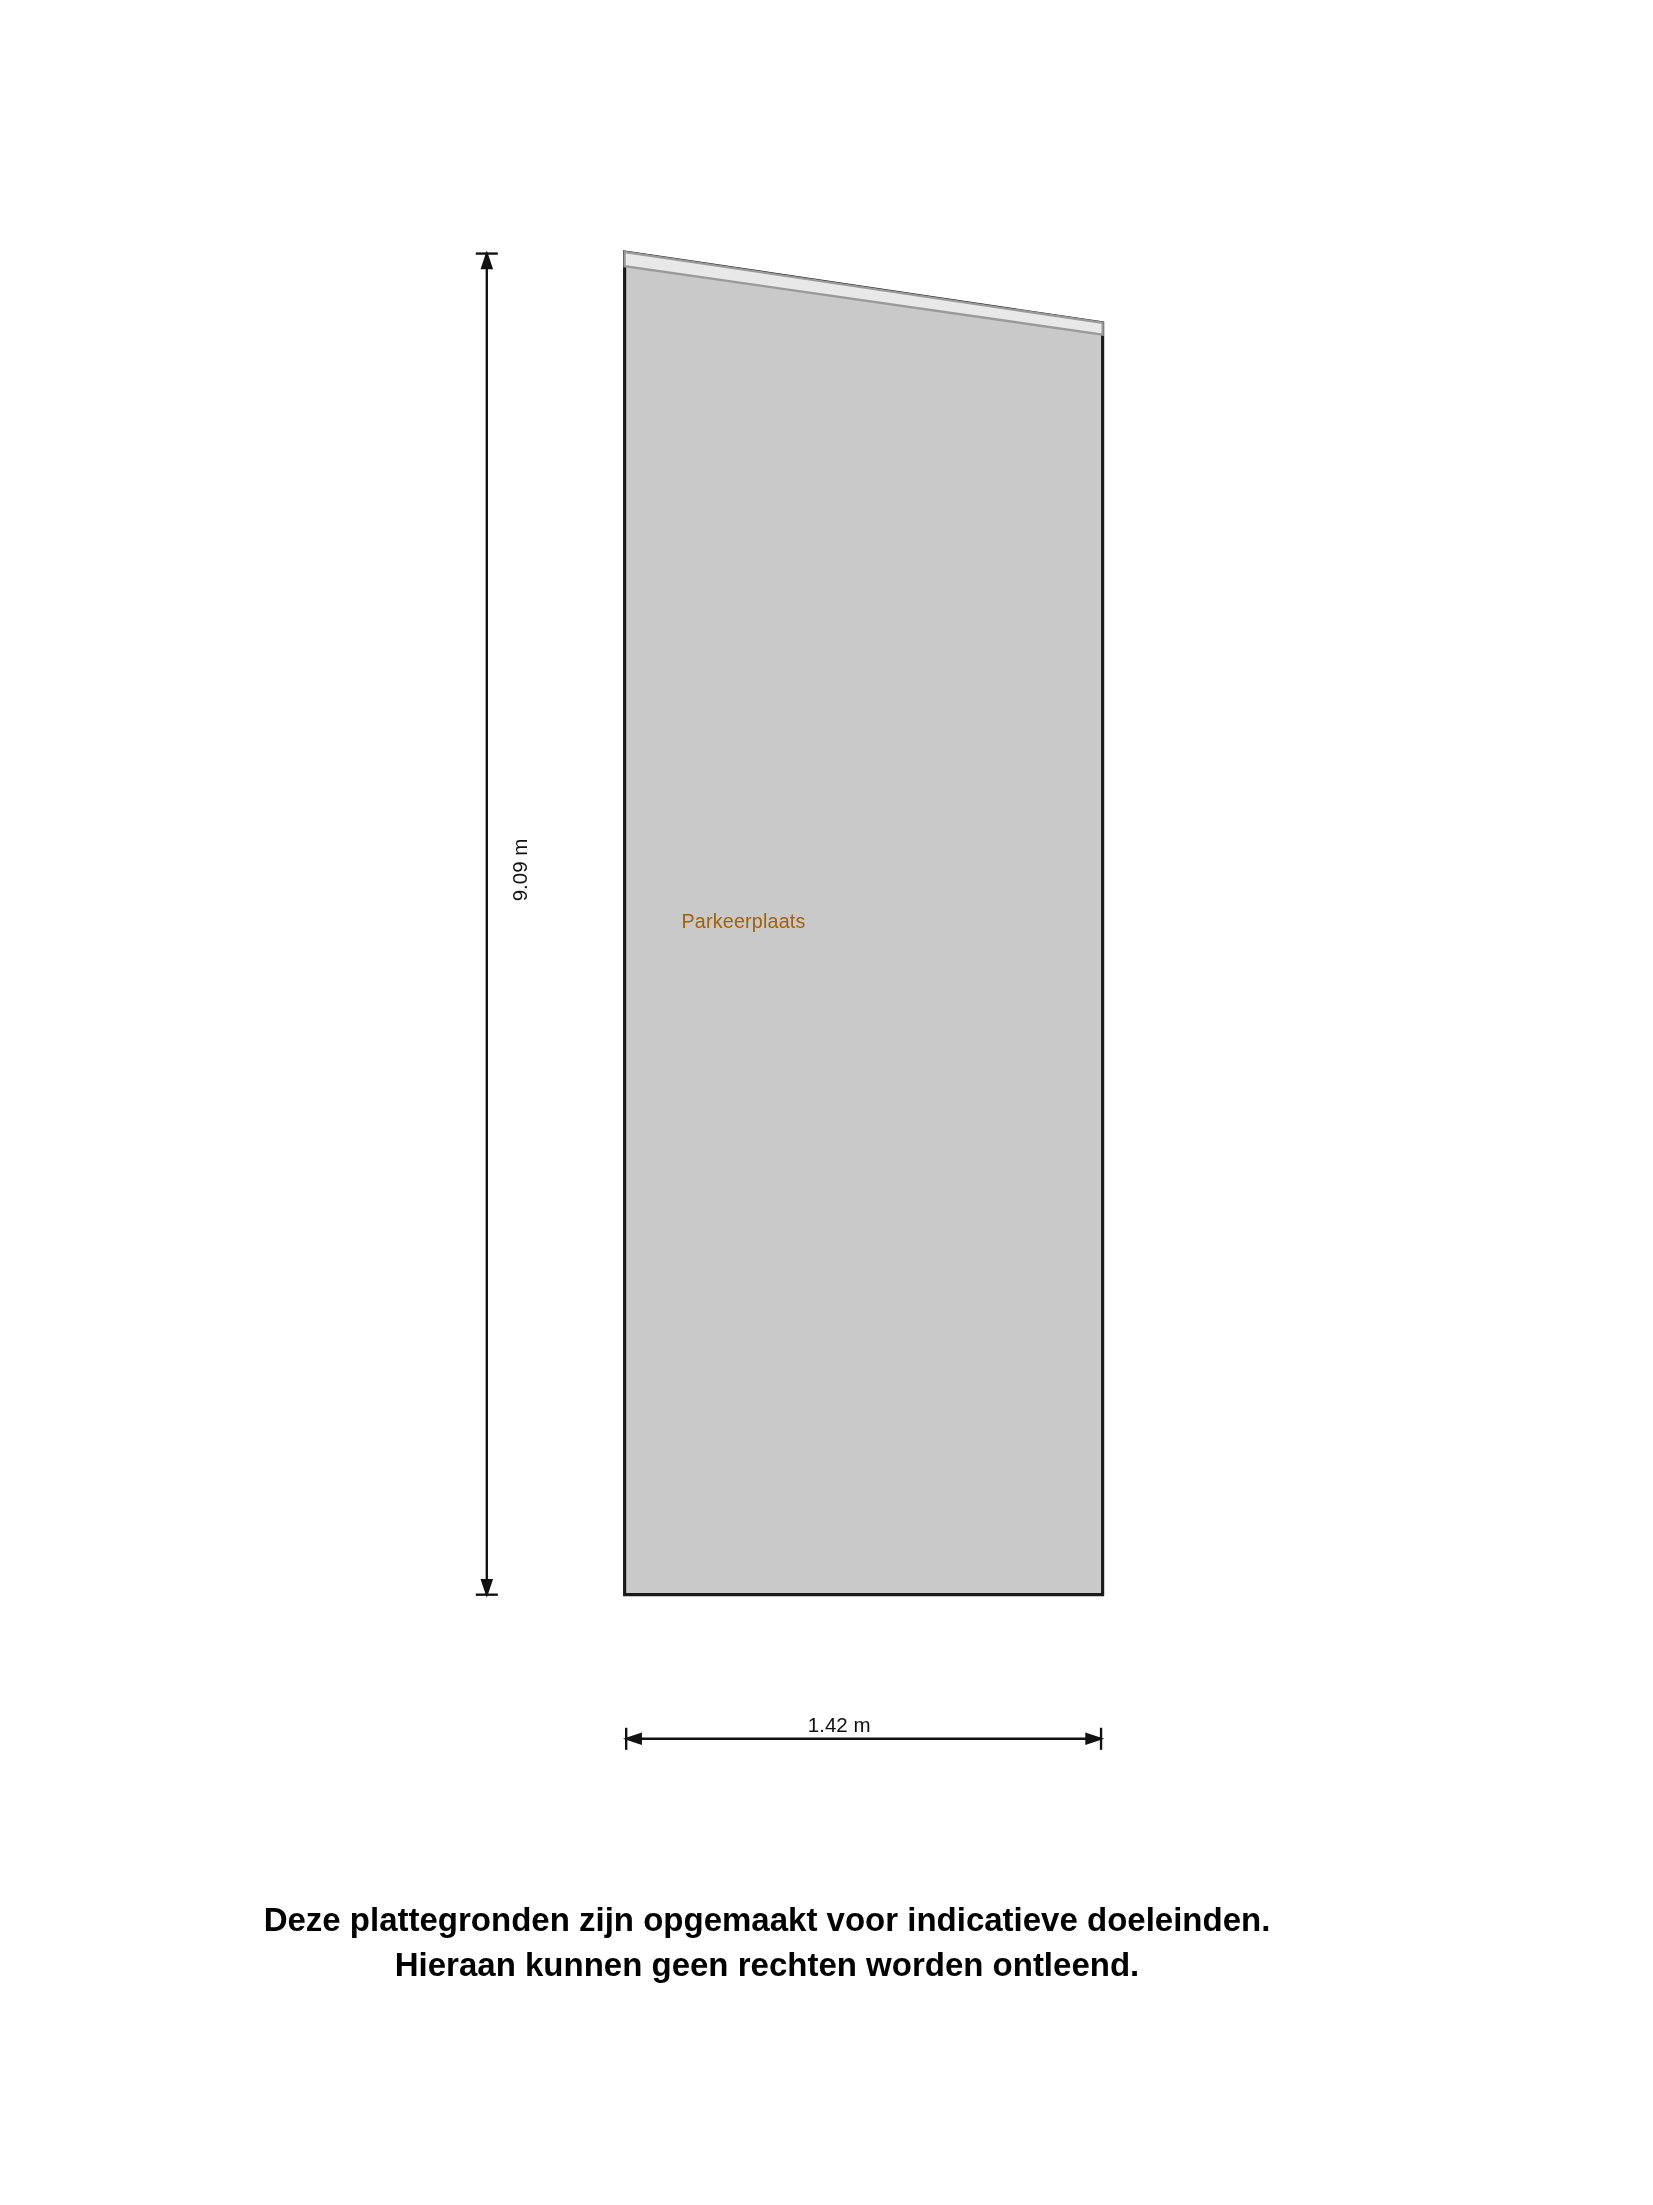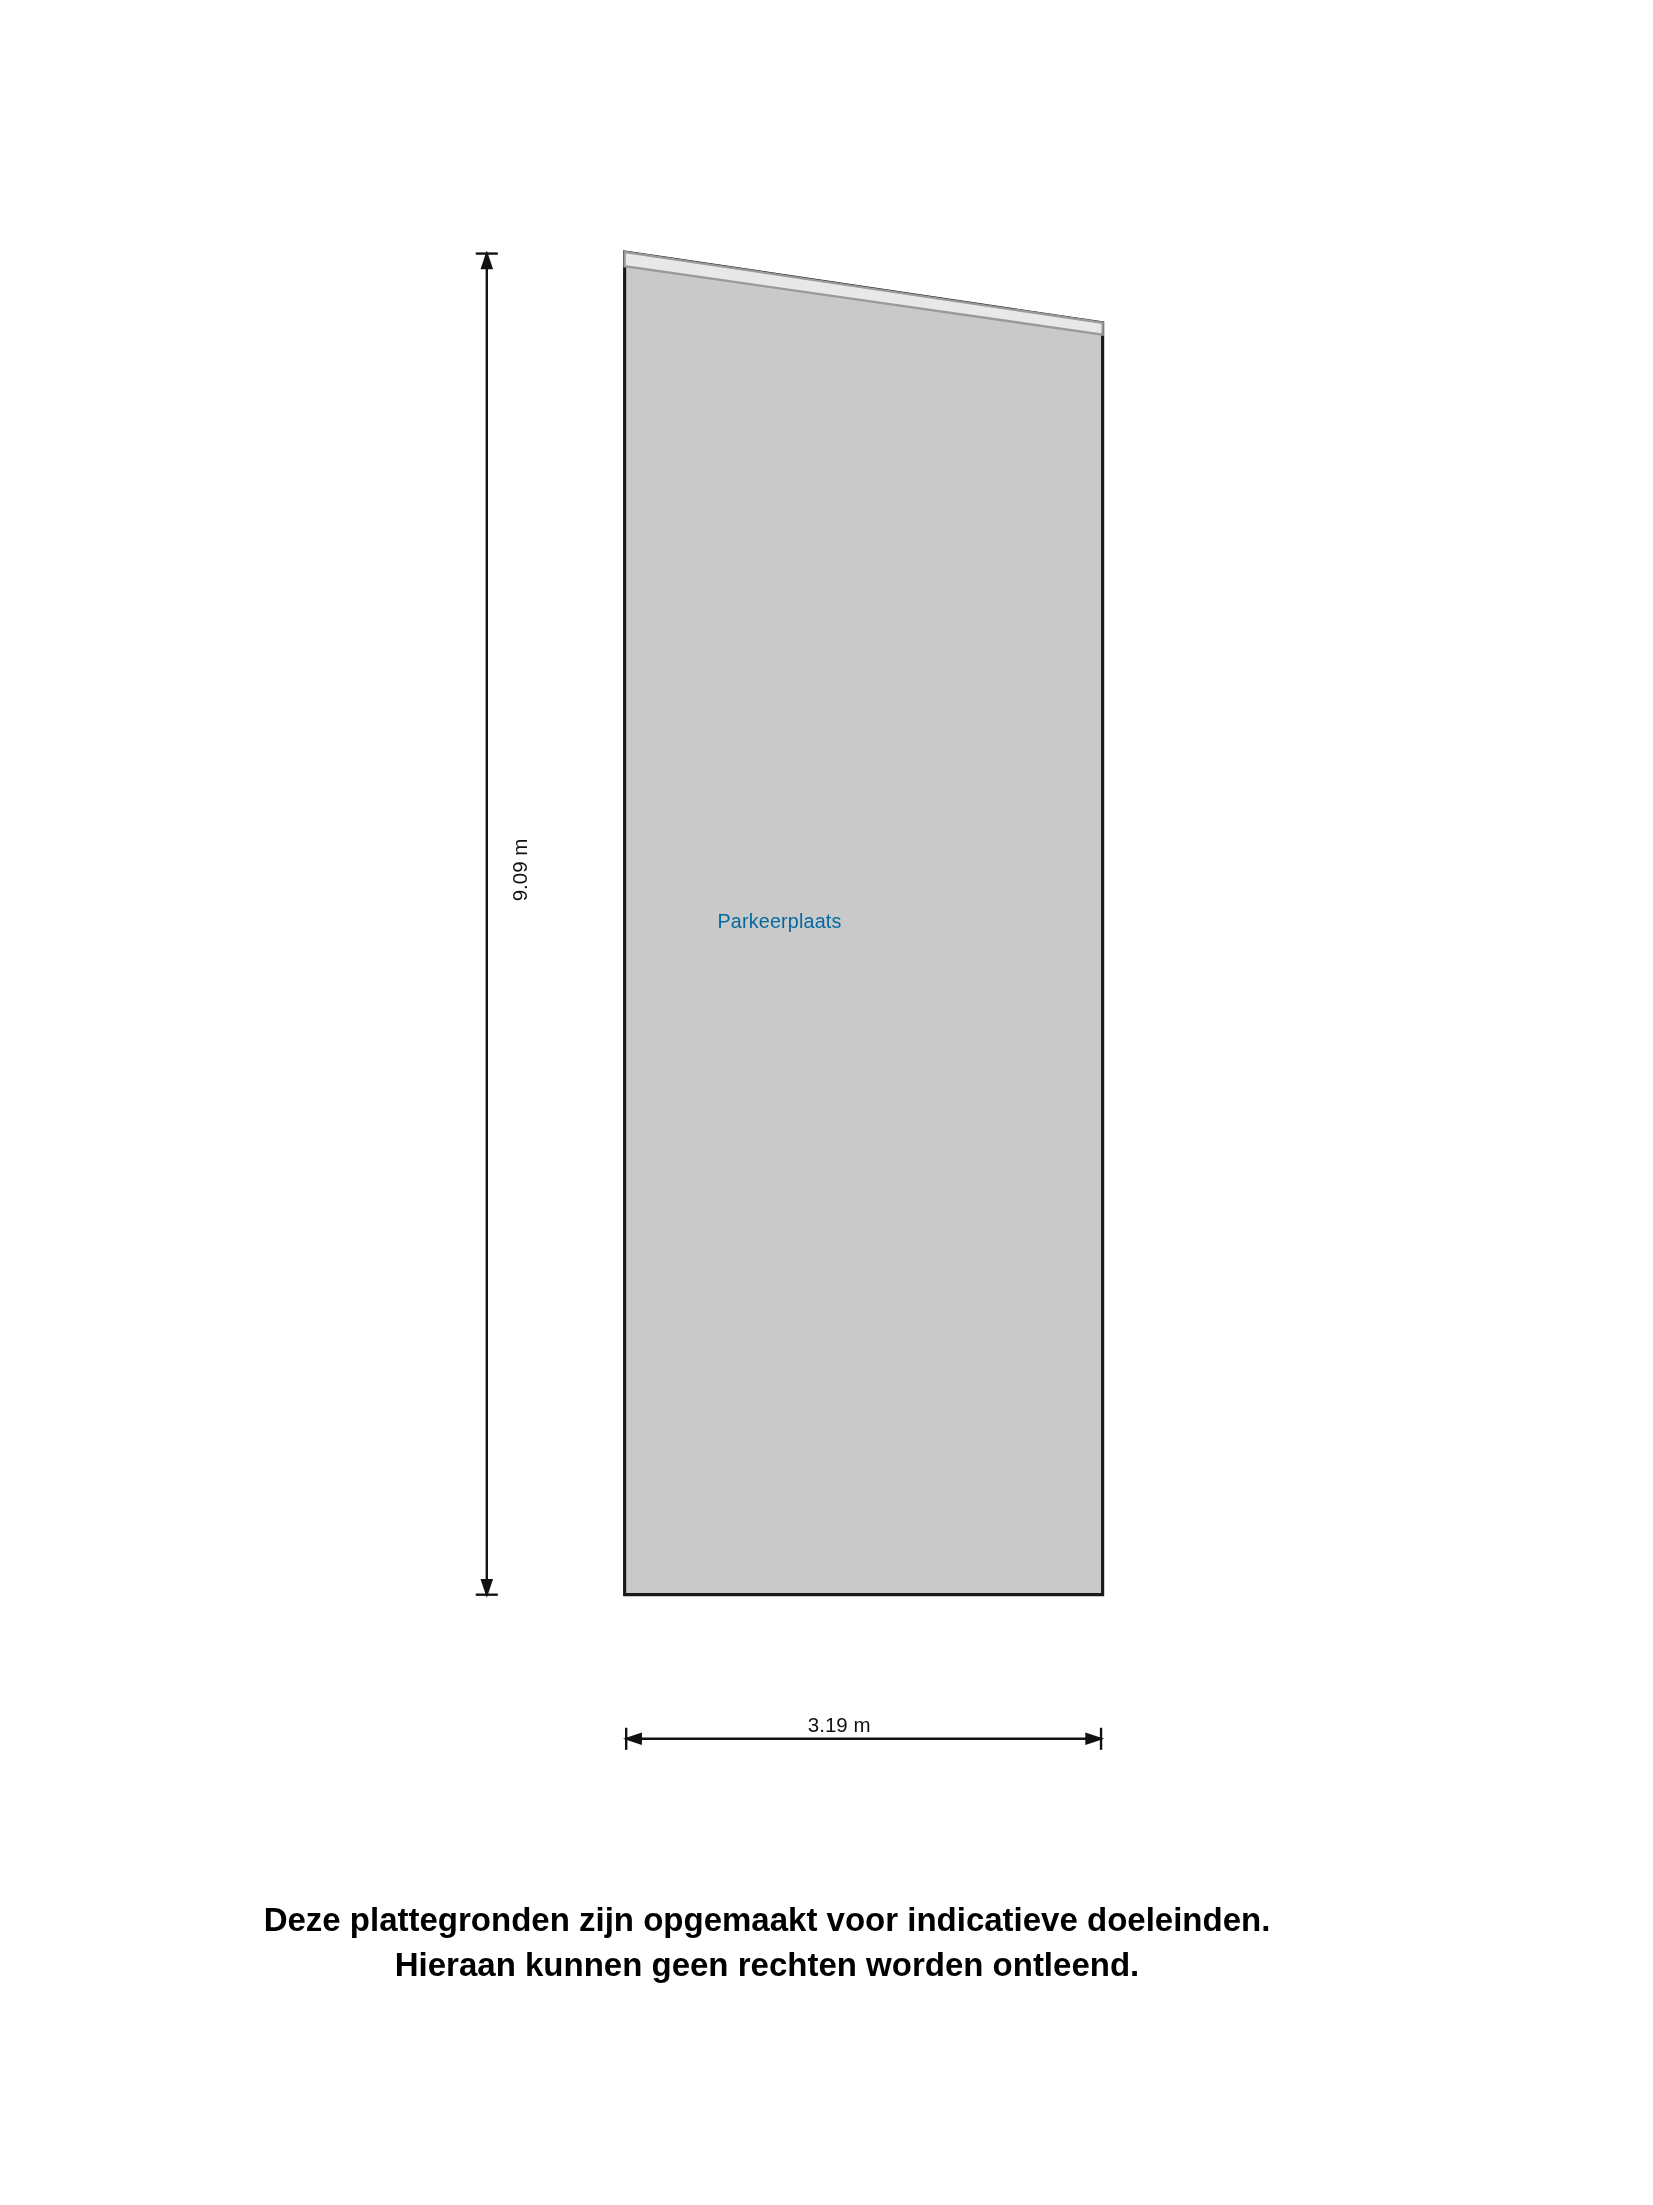--- a/index.html
+++ b/index.html
@@ -27,26 +27,26 @@
     position: absolute;
     left: 0;
     top: 0;
     width: 1654px;
     height: 2205px;
     display: block;
   }
 
   .room-label {
     position: absolute;
-    left: 622px;
+    left: 586px;
     top: 910px;
     width: 315px;
     text-align: center;
     font-size: 19.7px;
-    color: #0369a1;
+    color: #a16207;
     font-family: "Liberation Sans", sans-serif;
     letter-spacing: 0.2px;
   }
 
   .dim-vertical {
     position: absolute;
     left: 441px;
     top: 858px;
     width: 158px;
     text-align: center;
@@ -111,21 +111,21 @@
       <polygon points="1402,2208 1378,2200 1378,2216" fill="#111111"></polygon>
       <line x1="795" y1="2194" x2="795" y2="2222" stroke="#111111" stroke-width="3"></line>
       <line x1="1398" y1="2194" x2="1398" y2="2222" stroke="#111111" stroke-width="3"></line>
     </g>
   </svg>
 
   <div class="room-label">Parkeerplaats</div>
 
   <div class="dim-vertical">9.09 m</div>
 
-  <div class="dim-horizontal">3.19 m</div>
+  <div class="dim-horizontal">1.42 m</div>
 
   <div class="disclaimer">
     <span>Deze plattegronden zijn opgemaakt voor indicatieve doeleinden.</span>
     <span class="line2">Hieraan kunnen geen rechten worden ontleend.</span>
   </div>
 
 </div>
 
 
 </body></html>

